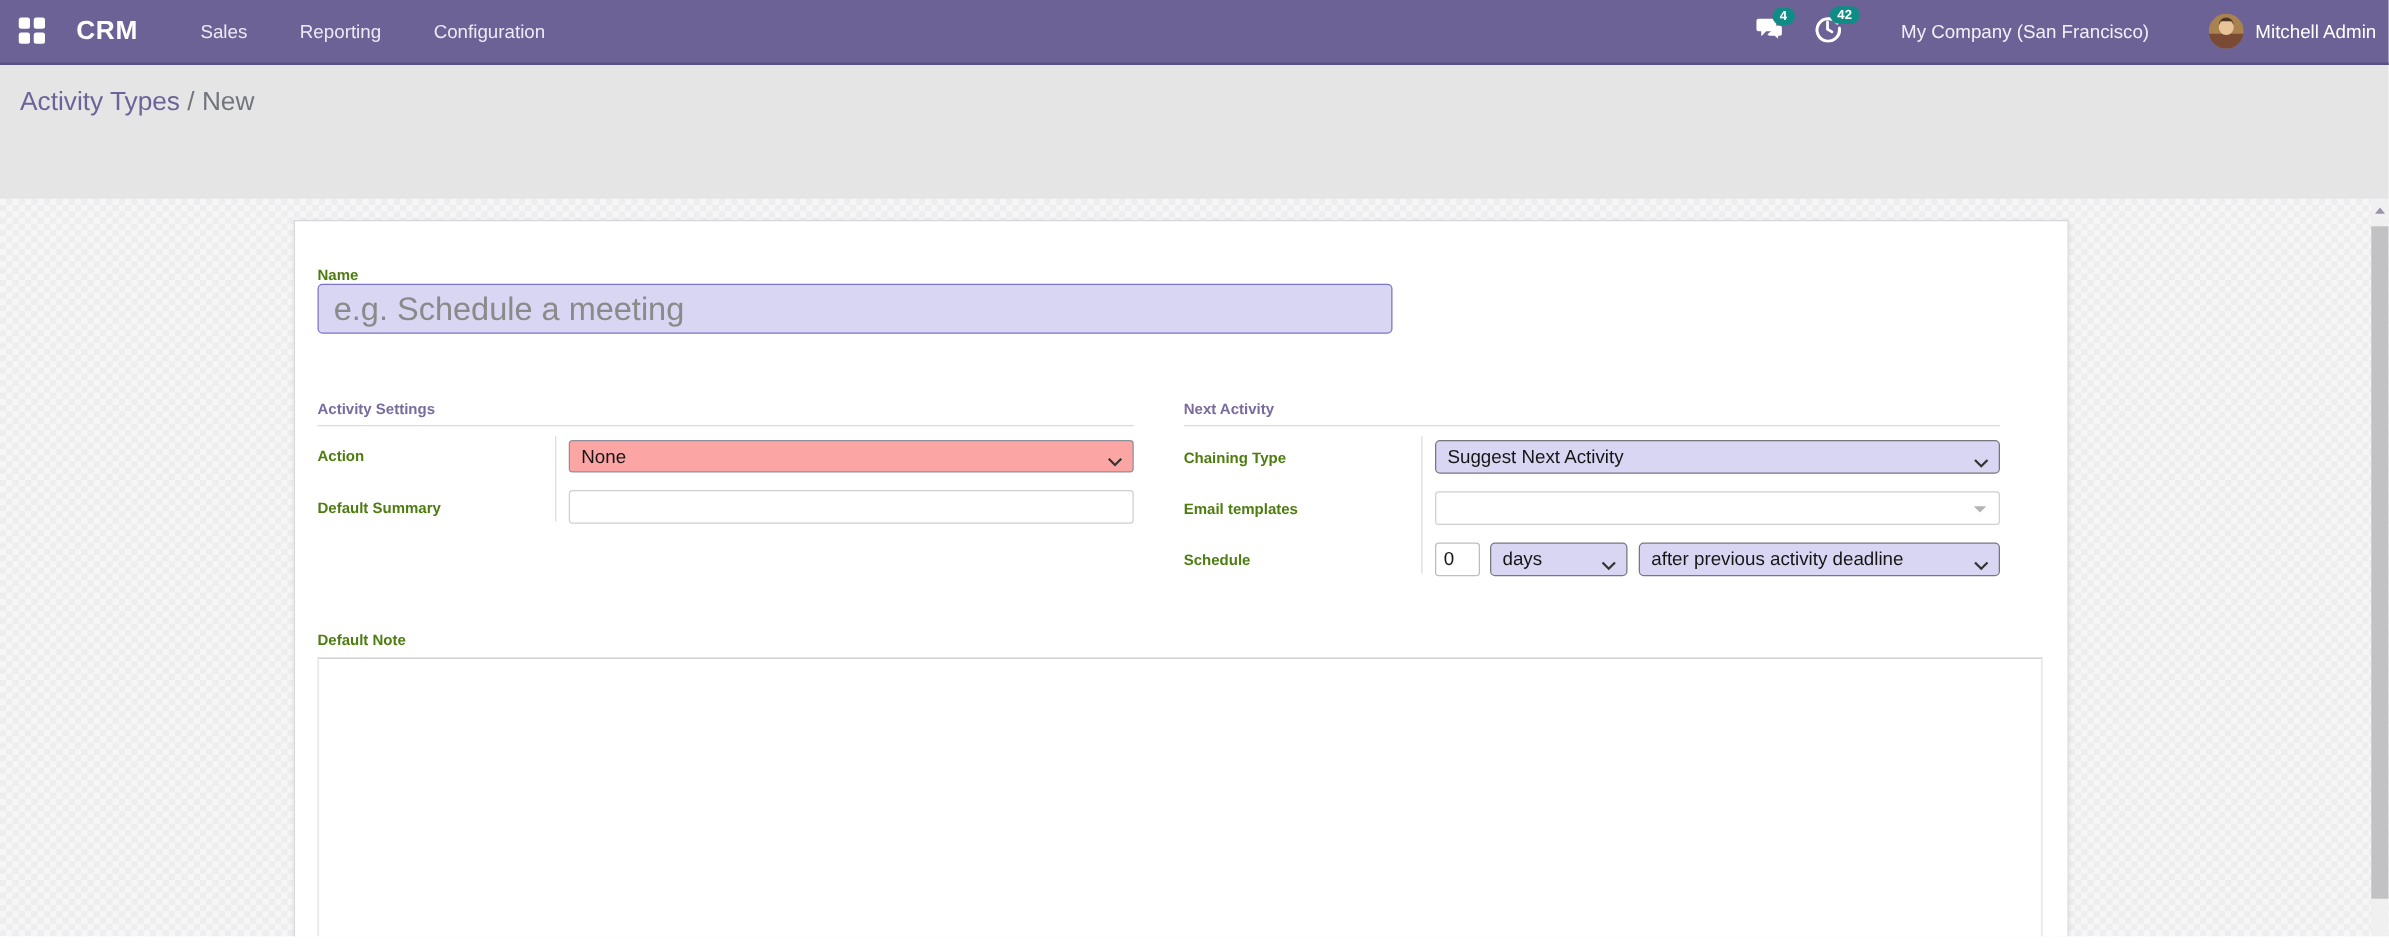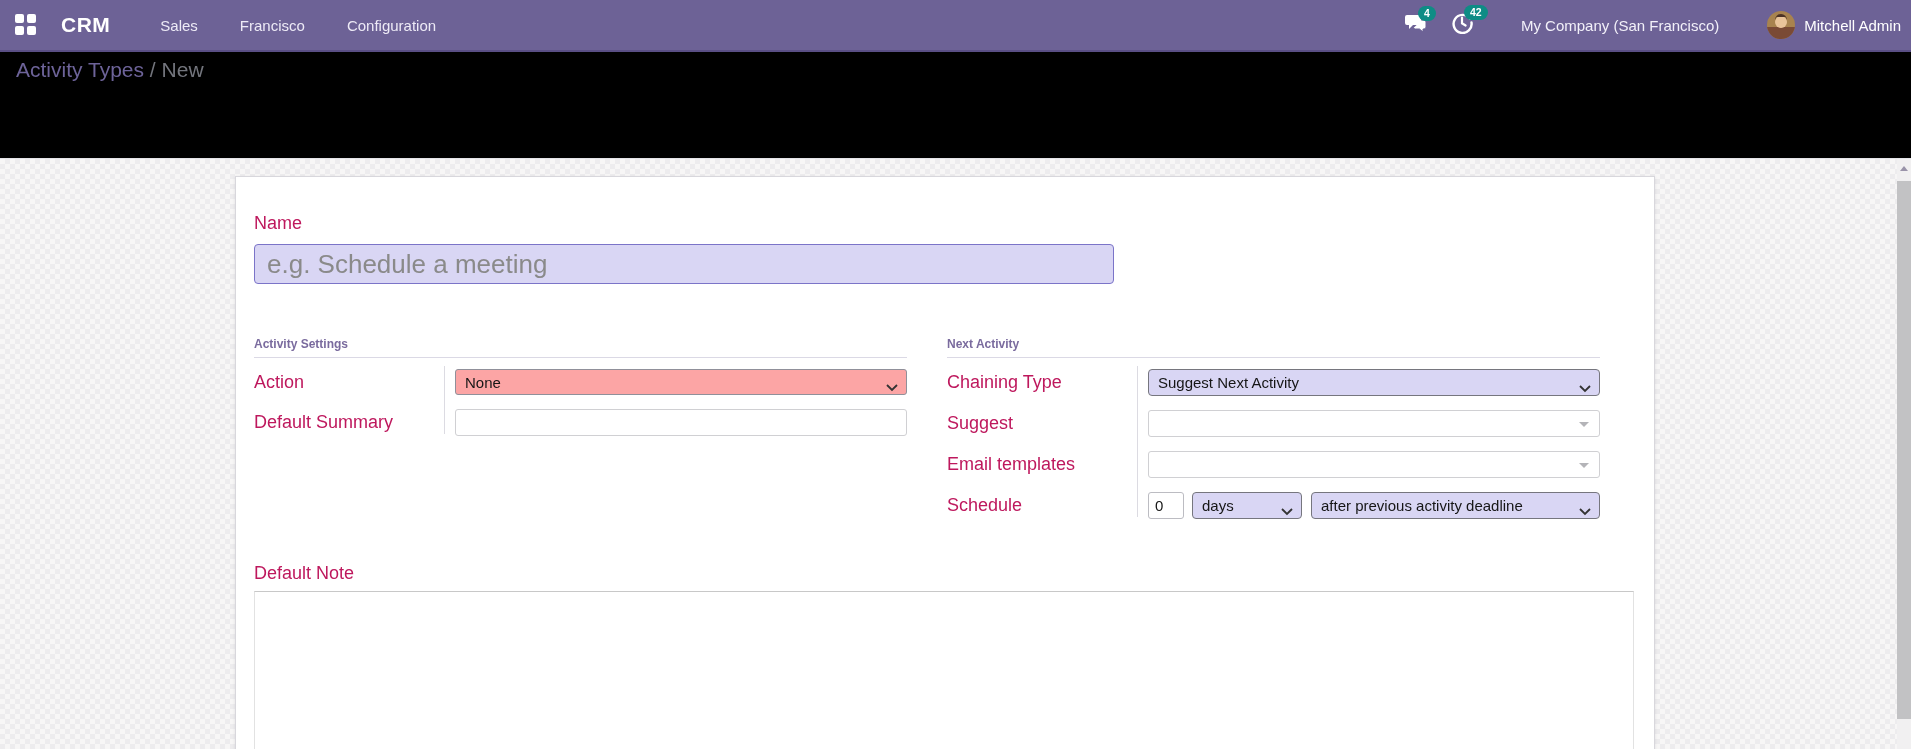--- a/index.html
+++ b/index.html
@@ -23,21 +23,21 @@
   .icon-wrap { position: relative; margin-right: 24px; cursor: pointer; }
   .badge {
     position: absolute; top: -7px; left: 13px; background: #0e8c85; color: #fff;
     font-size: 10.5px; font-weight: bold; border-radius: 9px; padding: 2px 6px; line-height: 1;
   }
   .company-name { font-size: 15px; color: #f2f0f9; margin: 0 48px 0 24px; cursor: pointer; }
   .avatar { width: 28px; height: 28px; border-radius: 50%; overflow: hidden; flex: none; cursor: pointer; }
   .user-name { font-size: 15px; margin: 0 10px 0 9px; cursor: pointer; }
 
   
-  .control-panel { height: 107px; background: #000000; border-bottom: 1px solid #e4e4e8; padding: 6px 16px 0 16px; }
+  .control-panel { height: 107px; background: #e5e5e5; border-bottom: 1px solid #e4e4e8; padding: 18px 16px 0 16px; }
   .breadcrumb { font-size: 21px; }
   .breadcrumb .bc-link { color: #6d6399; cursor: pointer; }
   .breadcrumb .bc-sep, .breadcrumb .bc-current { color: #73757d; }
   .cp-buttons { margin-top: 12px; display: flex; }
   .btn { font-size: 15px; padding: 5px 13px; border-radius: 3px; cursor: pointer; line-height: 1.3; }
   .btn-save { background: #6d6191; border: 1px solid #5e5384; color: #fff; margin-right: 5px; }
   .btn-discard { background: #fff; border: 1px solid #cccccc; color: #3c3c3c; }
 
   
   .content {
@@ -48,24 +48,24 @@
       linear-gradient(45deg, #edecee 25%, transparent 25%, transparent 75%, #edecee 75%);
     background-size: 10px 10px; background-position: 0 0, 5px 5px;
     overflow: hidden;
   }
   .sheet {
     position: absolute; left: 235px; top: 17px; width: 1420px; height: 640px;
     background: #fff; border: 1px solid #d8d7dc; box-shadow: 0 1px 3px rgba(60,60,80,.12);
     padding: 36px 20px 0 18px;
   }
 
-  .field-label { font-size: 18px; font-weight: normal; color: #be185d; }
+  .field-label { font-size: 12px; font-weight: bold; color: #4d7c0f; }
 
   .name-input {
-    display: block; margin-top: 10px; width: 860px; height: 40px;
+    display: block; width: 860px; height: 40px;
     background: #d9d6f4; border: 1px solid #7b74c8; border-radius: 4px;
     font-family: "Liberation Sans", sans-serif; font-size: 26px; color: #222; padding: 0 12px;
   }
   .name-input::placeholder { color: #8a8a8a; opacity: 1; }
 
   .groups { display: flex; margin-top: 53px; }
   .o-group { width: 653px; }
   .o-group.right { margin-left: 40px; }
   .group-title { font-size: 12px; font-weight: bold; color: #7a6b9e; padding-bottom: 6px; border-bottom: 1px solid #dbd9e5; }
   .group-body { position: relative; padding-top: 11px; }
@@ -115,21 +115,21 @@
 <header class="topbar">
   <div class="apps-icon">
     <span></span>
       <span></span>
       <span></span>
       <span></span>
   </div>
   <div class="brand">CRM</div>
   <nav class="nav">
     <div class="nav-item">Sales</div>
-    <div class="nav-item">Francisco</div>
+    <div class="nav-item">Reporting</div>
     <div class="nav-item">Configuration</div>
   </nav>
   <div class="topbar-right">
     <div class="icon-wrap">
       <span>
         <svg width="22" height="20" viewBox="0 0 22 20">
           <path d="M2 2 h12 a2 2 0 0 1 2 2 v6 a2 2 0 0 1 -2 2 h-6 l-4 4 v-4 h-2 a2 2 0 0 1 -2 -2 v-6 a2 2 0 0 1 2 -2 z" fill="#ffffff"></path>
           <path d="M17 7 h2 a2 2 0 0 1 2 2 v5 a2 2 0 0 1 -2 2 h-1 v3 l-3.5 -3 h-4 a2 2 0 0 1 -1.8 -1.2" fill="#ffffff" stroke="#6d6296" stroke-width="1"></path>
         </svg>
       </span>
@@ -210,28 +210,20 @@
                 <span>Suggest Next Activity</span>
                 <span class="chev">
                   <svg width="12" height="8" viewBox="0 0 12 8">
                       <path d="M1 1 l5 5 5 -5" fill="none" stroke="#333" stroke-width="1.8"></path>
                     </svg>
                 </span>
               </div>
             </div>
           </div>
           <div class="f-row">
-            <div class="field-label f-label">Suggest</div>
-            <div class="f-cell">
-              <div class="m2o">
-                <span class="caret"></span>
-              </div>
-            </div>
-          </div>
-          <div class="f-row">
             <div class="field-label f-label">Email templates</div>
             <div class="f-cell">
               <div class="m2o">
                 <span class="caret"></span>
               </div>
             </div>
           </div>
           <div class="f-row">
             <div class="field-label f-label">Schedule</div>
             <div class="f-cell">

